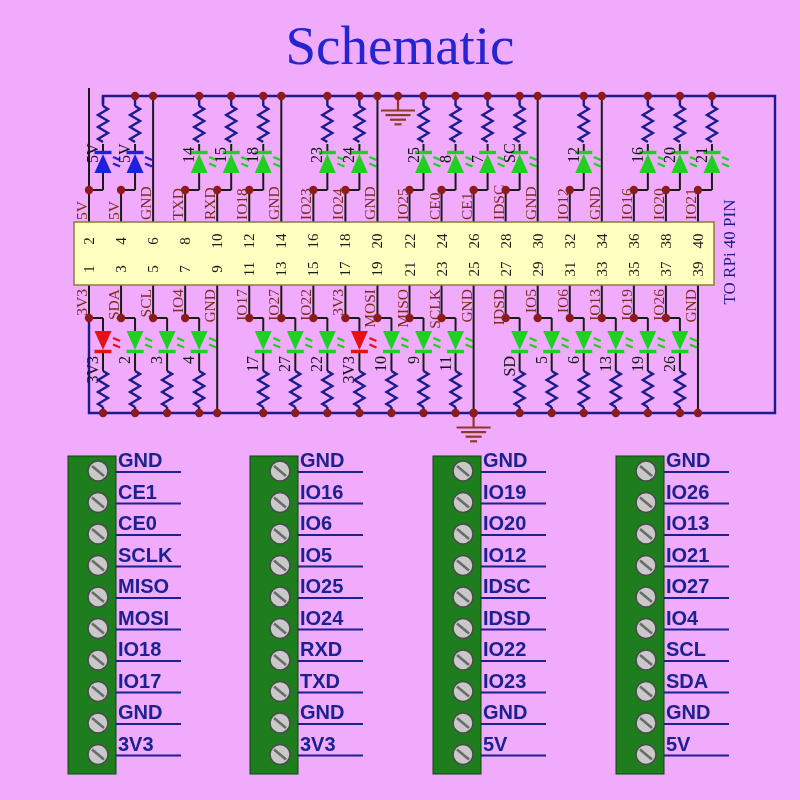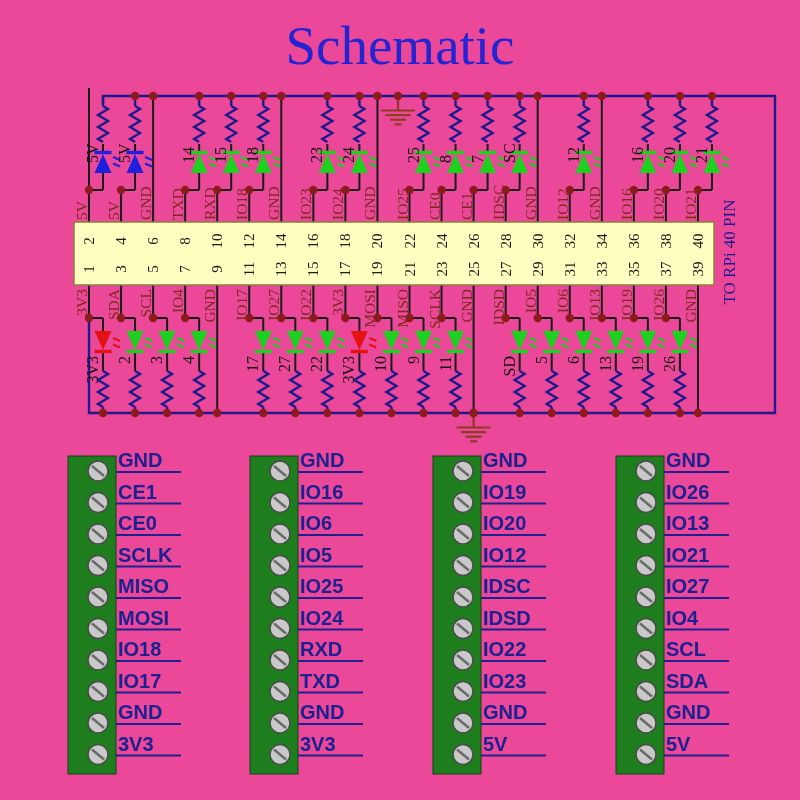--- a/index.html
+++ b/index.html
@@ -1,16 +1,16 @@
 <!DOCTYPE html>
 <html><head>
 <meta charset="utf-8">
 <style>
   html,body{margin:0;padding:0;background:#fff;}
-  .page{position:relative;width:800px;height:800px;background:#ec4899;overflow:hidden;
+  .page{position:relative;width:800px;height:800px;background:#f0abfc;overflow:hidden;
         font-family:"Liberation Serif","DejaVu Serif",serif;}
   svg{position:absolute;left:0;top:0;}
 </style>
 </head>
 <body>
 
 <div class="page">
   <svg id="schematic" width="800" height="800" viewBox="0 0 800 800">
       <text x="400" y="64" text-anchor="middle" font-family="&quot;Liberation Serif&quot;,&quot;DejaVu Serif&quot;,serif" font-size="55" fill="#2424d0">Schematic</text>
       <path d="M 103,104 L 103,96 L 775,96 L 775,413 L 89,413 L 89,318" fill="none" stroke="#1b1b8e" stroke-width="2.4"></path>

